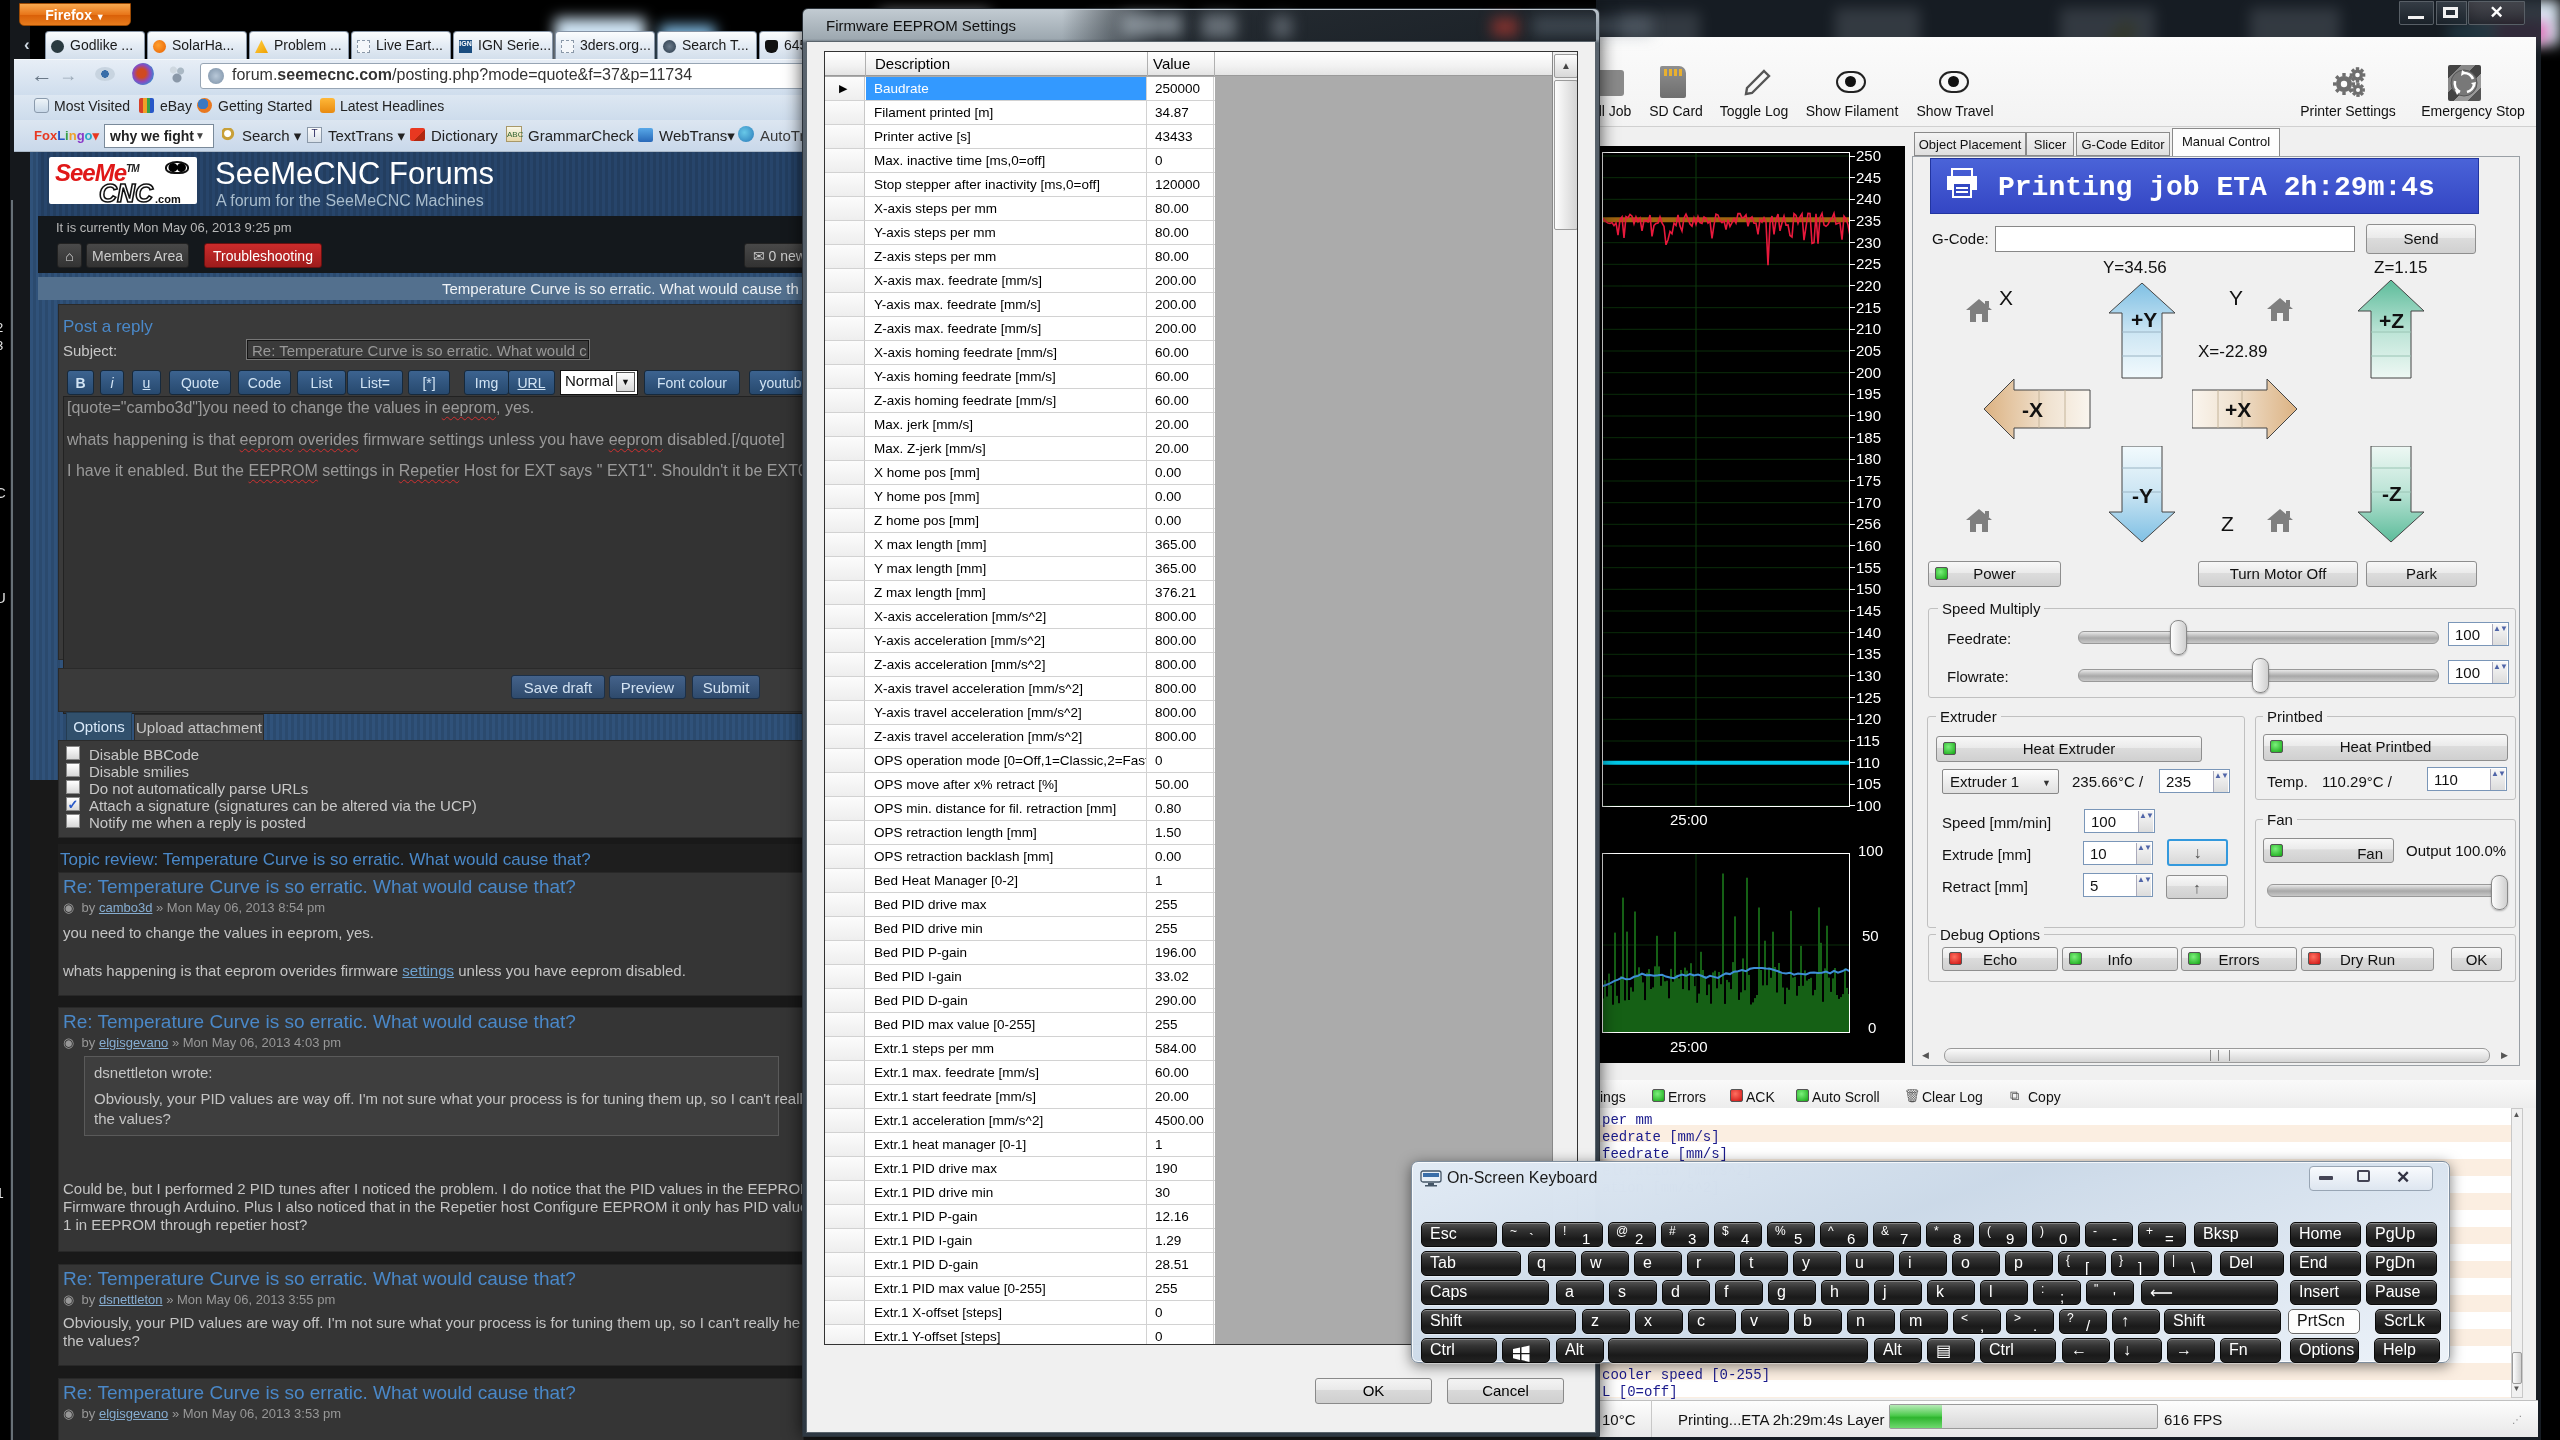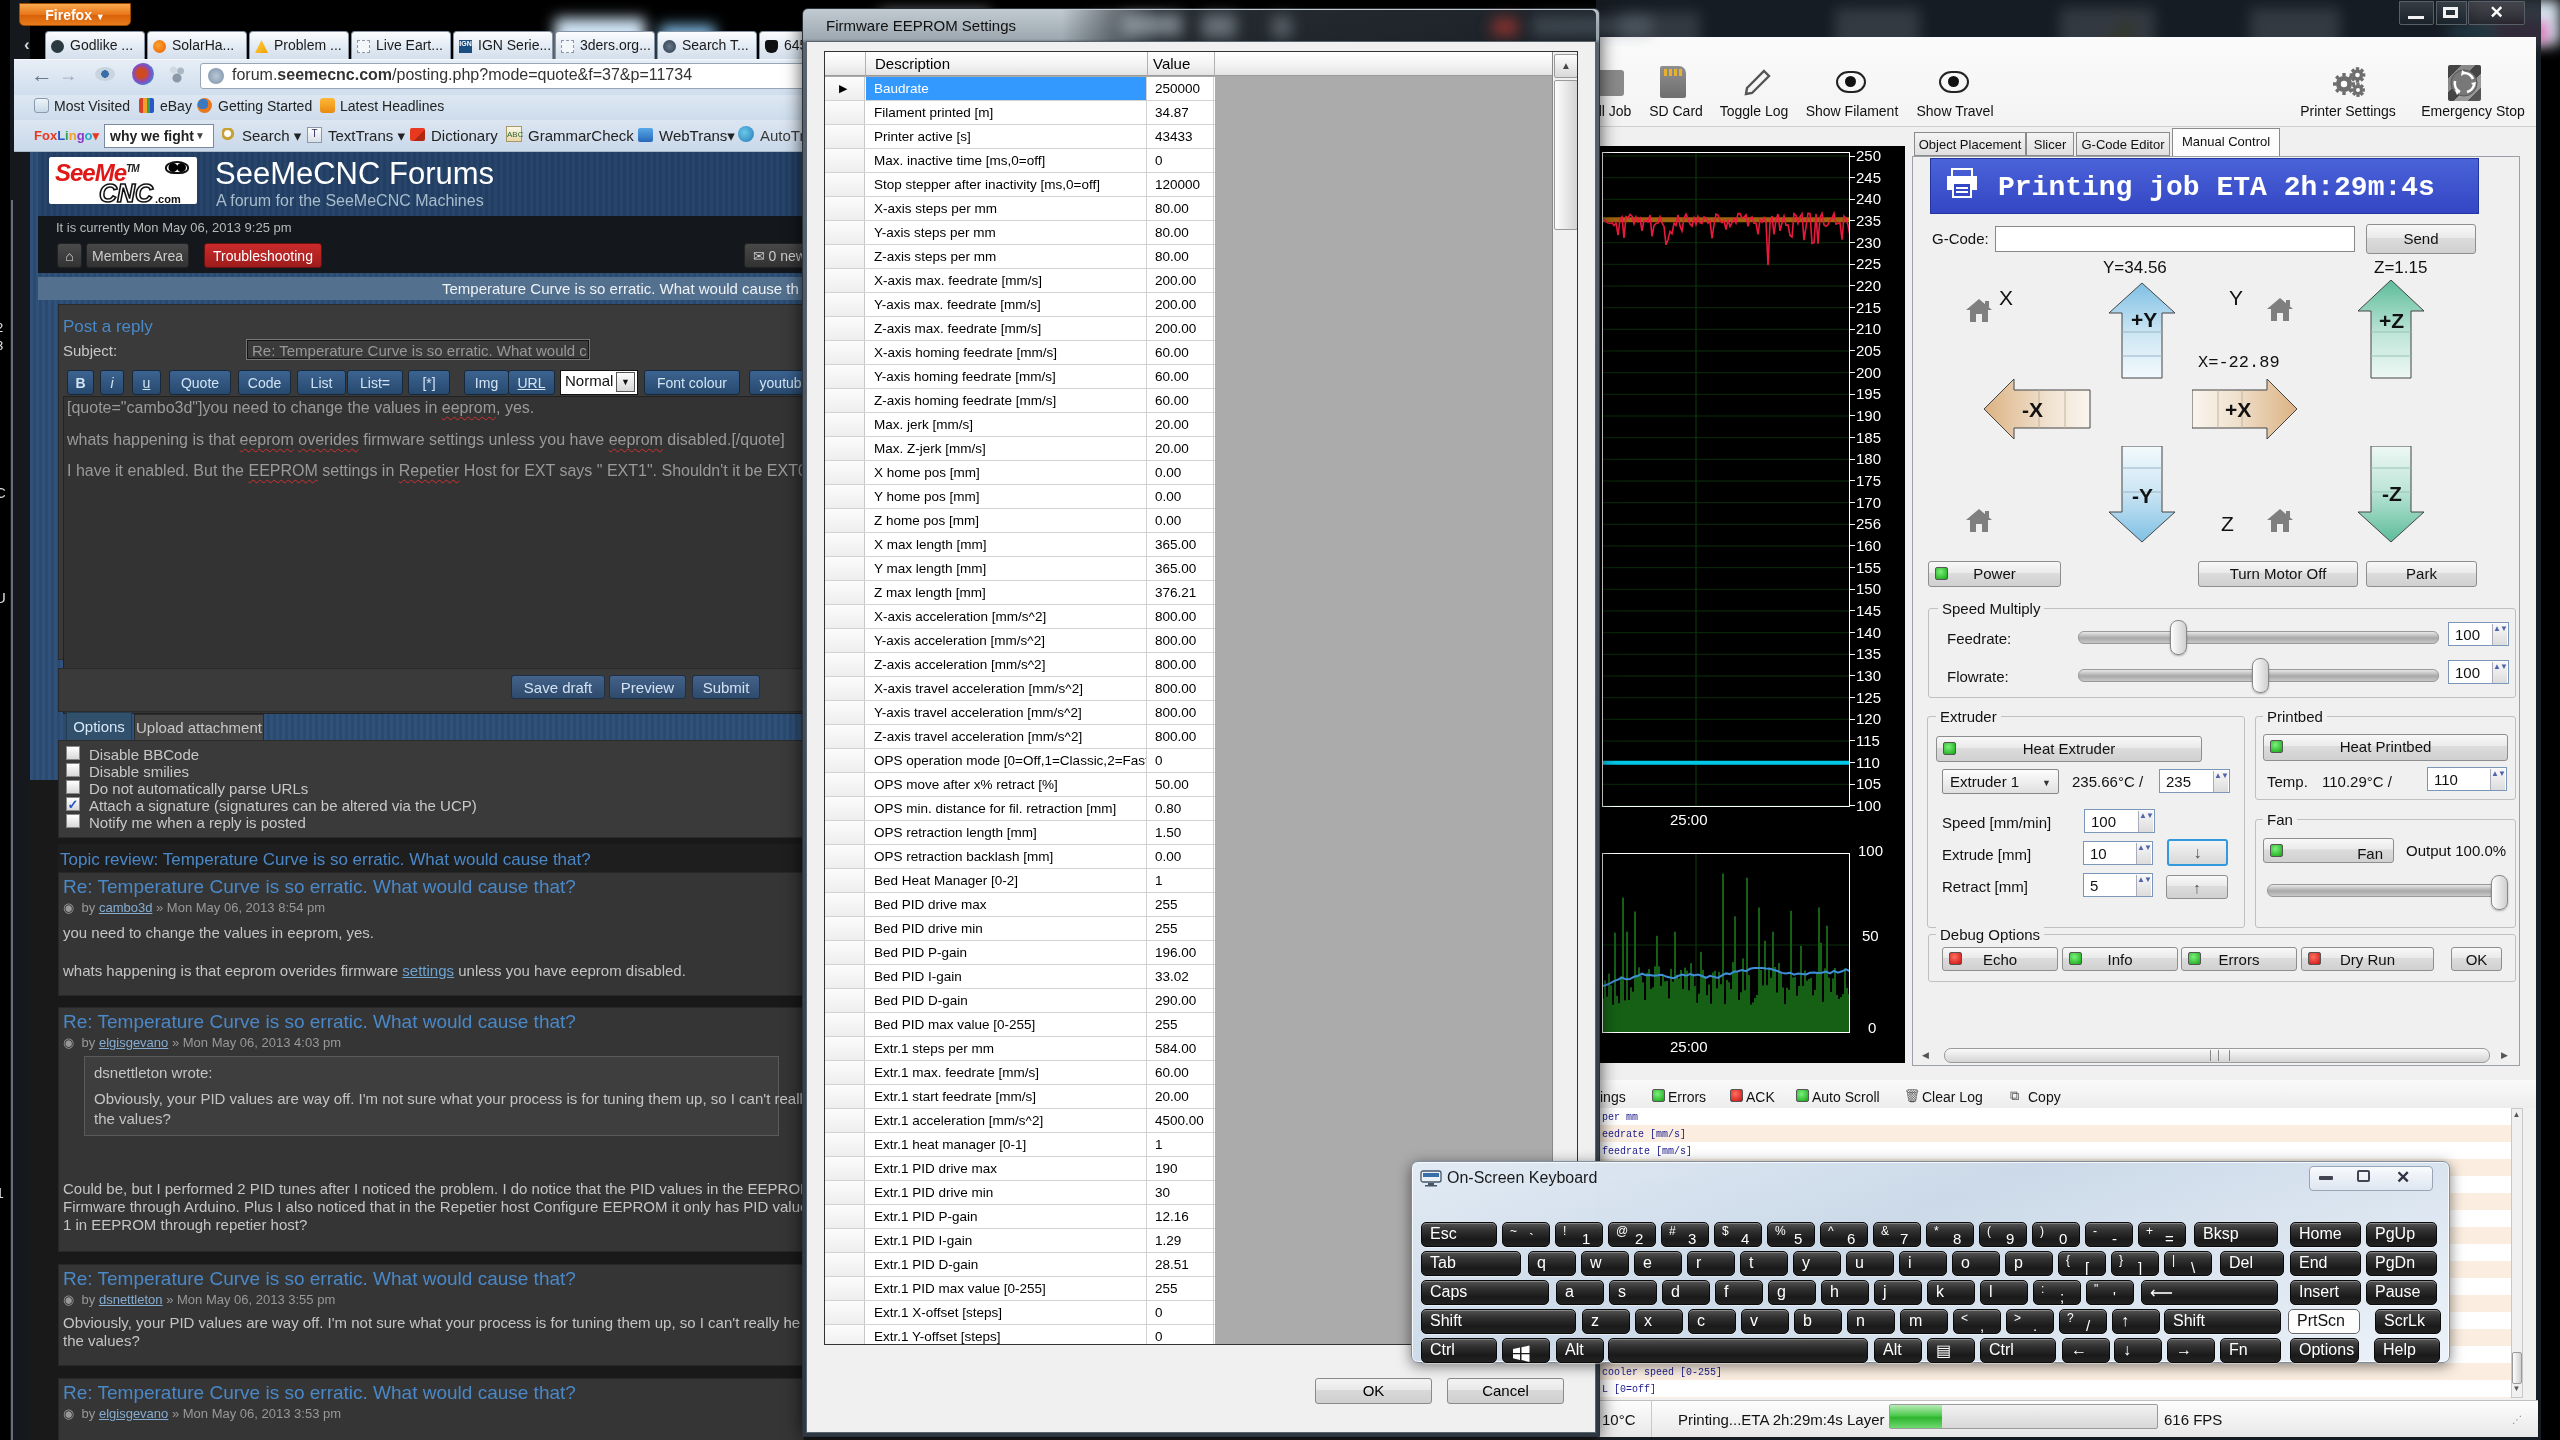--- a/index.html
+++ b/index.html
@@ -23,21 +23,21 @@
   .spin { position:absolute; height:24px; background:#fff; border:1px solid #7a96b8; font-size:15px; color:#111; }
   .spin span { position:absolute; left:6px; top:3px; }
   .spin::after { content:"▲▼"; position:absolute; right:1px; top:1px; width:14px; height:21px; font-size:8px; color:#5065a8; line-height:10px; text-align:center; background:linear-gradient(#f8f8f8,#dcdcdc); border-left:1px solid #aab; letter-spacing:-1px; white-space:pre; word-break:break-all; }
   .glab { position:absolute; font-size:15px; color:#fff; font-family:"Liberation Sans",sans-serif; }
   .tlab { position:absolute; top:103px; font-size:14px; color:#111; text-align:center; }
   .eye { width:30px; height:22px; border:2.5px solid #222; border-radius:50% 50% 50% 50% / 60% 60% 60% 60%; }
   .pupil { position:absolute; left:7px; top:3px; width:11px; height:11px; background:#111; border-radius:50%; }
   .led { position:absolute; width:13px; height:13px; border:1px solid #555; border-radius:2px; }
   .ledg { background:radial-gradient(circle at 40% 35%,#7cf07c,#13a513); }
   .ledr { background:radial-gradient(circle at 40% 35%,#ff7060,#cc1010); }
-  .logln { position:absolute; font-family:"Liberation Mono",monospace; font-size:10px; color:#1a1a8c; }
+  .logln { position:absolute; font-family:"Liberation Mono",monospace; font-size:14px; color:#1a1a8c; }
   .winbtn { position:absolute; background:linear-gradient(#f4f4f4,#e9e9e9 45%,#d9d9d9 46%,#cfcfcf); border:1px solid #8a8a8a; border-radius:3px; font-size:15px; color:#000; text-align:center; line-height:24px; }
 
   .sq { text-decoration:underline; text-decoration-style:wavy; text-decoration-color:#d03030; text-decoration-thickness:1px; text-underline-offset:3px; }
   .fbtn { position:absolute; height:24px; background:linear-gradient(#44628a,#2e4a6c); border:1px solid #1c3048; border-radius:3px; color:#d2e2f2; font-size:15px; text-align:center; line-height:23px; }
   .bbtn { position:absolute; top:218px; height:25px; background:linear-gradient(#3f6astro,#2e5380); background:linear-gradient(#3c6390,#27496e); border:1px solid #16293c; border-radius:3px; color:#d2e4f4; font-size:14px; text-align:center; line-height:24px; }
   .cbx { position:absolute; width:14px; height:14px; background:linear-gradient(#fff,#d8d8d8); border:1px solid #888; }
   .optlbl { position:absolute; font-size:15px; color:#c8c8c8; }
   .ptitle { position:absolute; font-size:19px; color:#4a88c8; }
   .pby { position:absolute; font-size:13px; color:#989898; }
   .pby a { color:#86add1; text-decoration:underline; }
@@ -577,21 +577,21 @@
         </g>
       </svg>
     <div class="abs" style="left:402px;top:172px;font-family:'Liberation Mono',monospace;font-size:28px;font-weight:bold;color:#fff;">Printing job ETA 2h:29m:4s</div>
 
     <div class="abs" style="left:336px;top:230px;font-size:15px;color:#111;">G-Code:</div>
     <div class="abs" style="left:399px;top:226px;width:360px;height:26px;background:#fff;border:1px solid #888;"></div>
     <div class="wbtn" style="left:770px;top:224px;width:110px;height:30px;line-height:28px;">Send</div>
 
     <div class="abs" style="left:507px;top:258px;font-size:17px;color:#111;">Y=34.56</div>
     <div class="abs" style="left:778px;top:258px;font-size:17px;color:#111;">Z=1.15</div>
-    <div class="abs" style="left:602px;top:353px;font-size:17px;color:#111;font-family:Liberation Mono, monospace;">X=-22.89</div>
+    <div class="abs" style="left:602px;top:342px;font-size:17px;color:#111;">X=-22.89</div>
 
     <div class="abs" style="left:403px;top:286px;font-size:21px;color:#111;">X</div>
     <div class="abs" style="left:633px;top:286px;font-size:21px;color:#111;">Y</div>
     <div class="abs" style="left:625px;top:512px;font-size:21px;color:#111;">Z</div>
 
     <svg class="abs home" style="left:370px;top:298px;">
         <use href="#homeico"></use>
       </svg>
     <svg class="abs home" style="left:671px;top:297px;">
         <use href="#homeico"></use>

